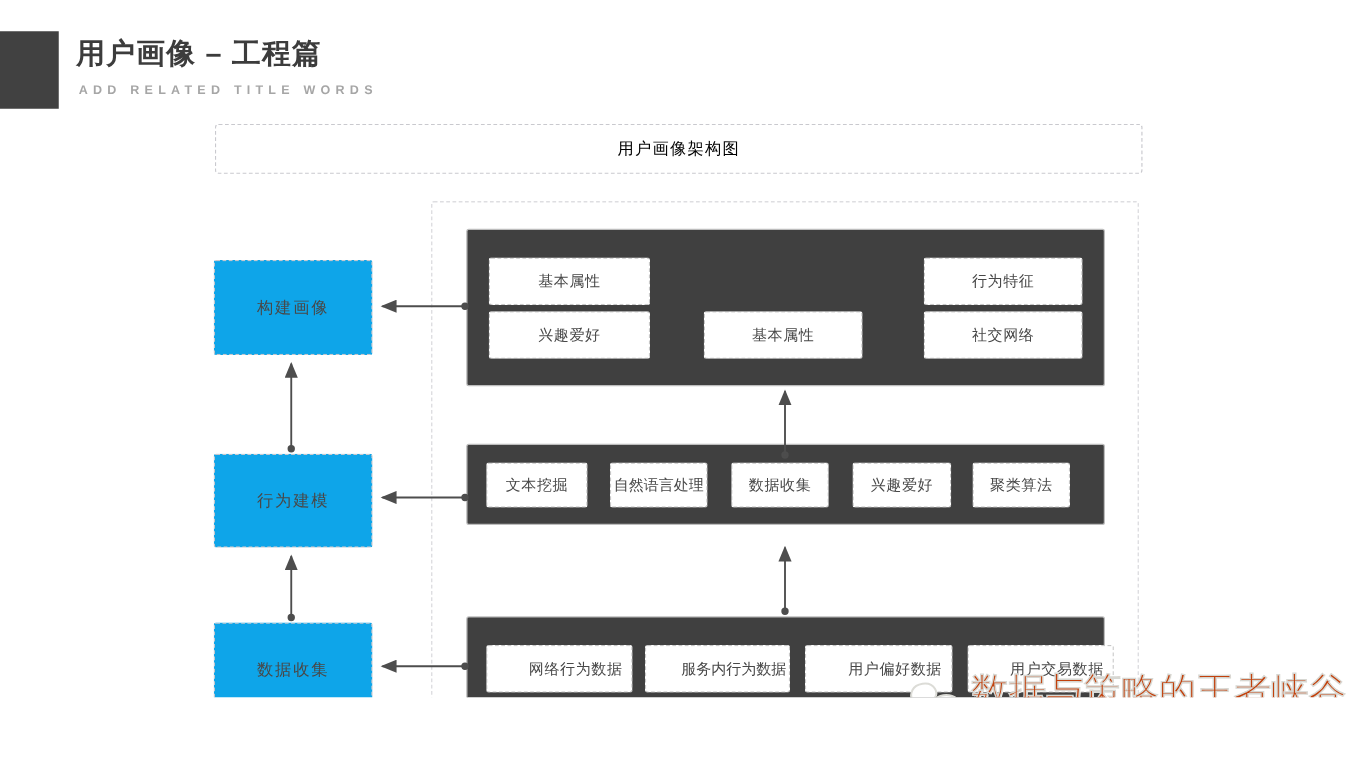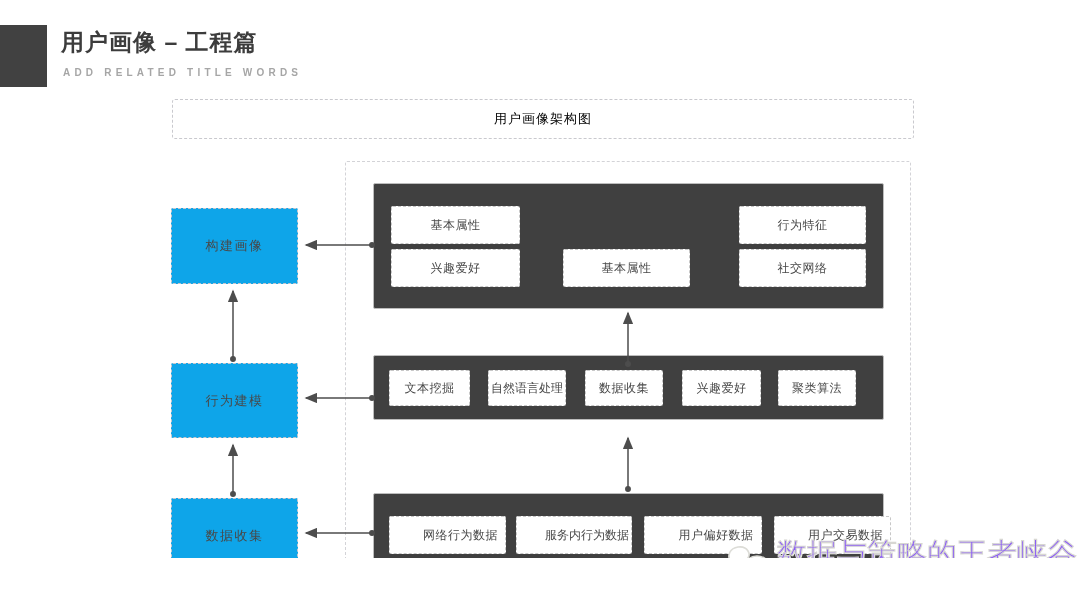--- a/index.html
+++ b/index.html
@@ -56,21 +56,21 @@
   .g3 .c2{left:142px;width:88px;letter-spacing:0;}
   .g3 .c3{left:270px;width:90px;}
   .g3 .c4{left:400px;width:89px;}
 
   
   .arrows{position:absolute;left:0;top:0;width:1080px;height:607px;pointer-events:none;}
 
   
   .watermark{position:absolute;left:727px;top:536px;display:flex;align-items:flex-start;z-index:5;}
   .wm-icon{width:48px;height:50px;margin-top:4px;}
-  .wm-text{font-size:30px;line-height:1.2;color:#8b5cf6;-webkit-text-stroke:1.1px #d7d7d2;
+  .wm-text{font-size:30px;line-height:1.2;color:#c2410c;-webkit-text-stroke:1.1px #d7d7d2;
            text-shadow:1px 1px 0 #fbfbf9;letter-spacing:0;margin-left:2px;white-space:nowrap;}
 </style>
 </head>
 <body>
 
 <div class="slide">
 
   <div class="accent-block"></div>
   <div class="title">用户画像 – 工程篇</div>
   <div class="subtitle">ADD RELATED TITLE WORDS</div>

